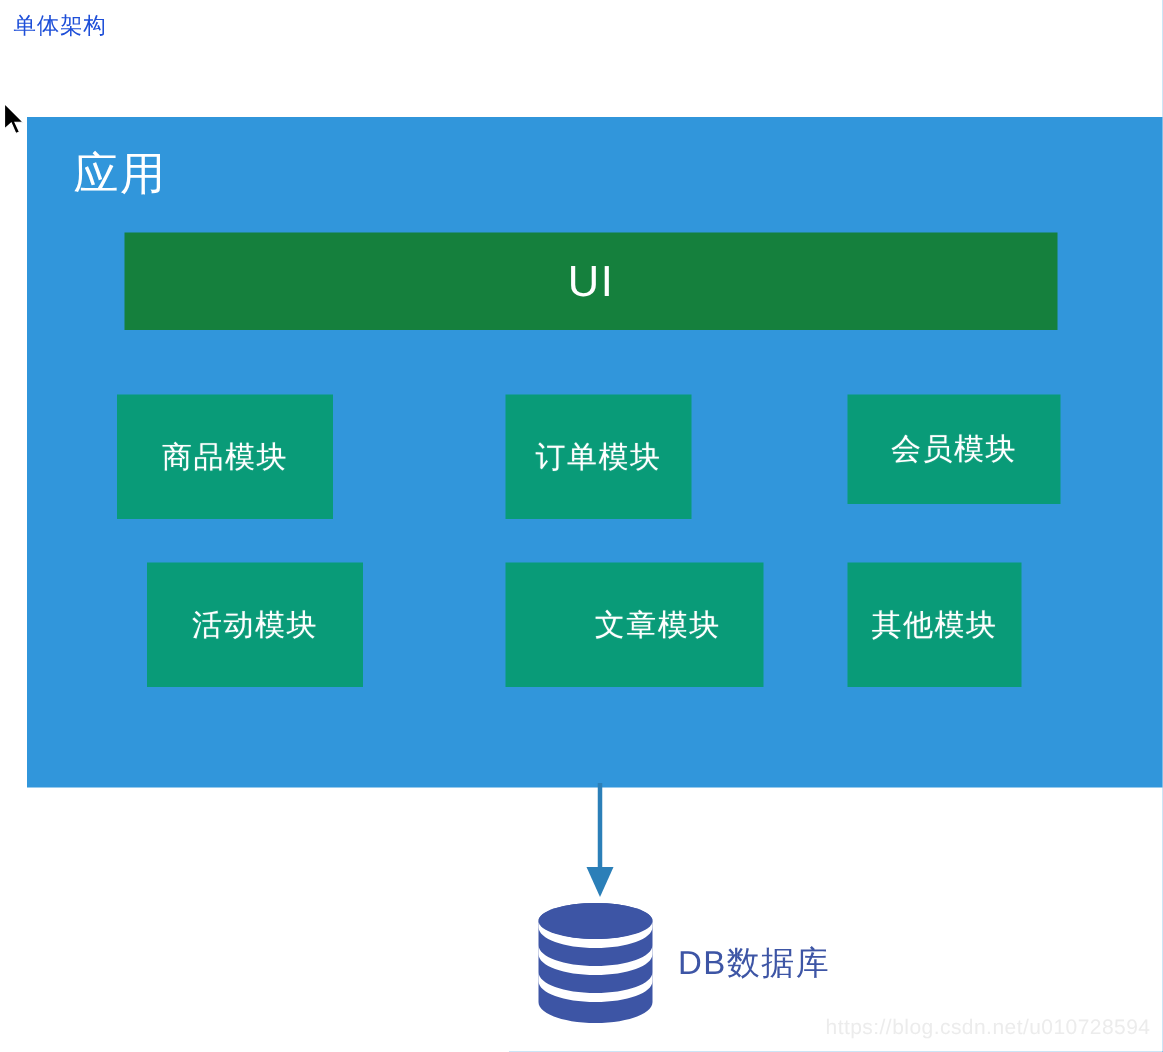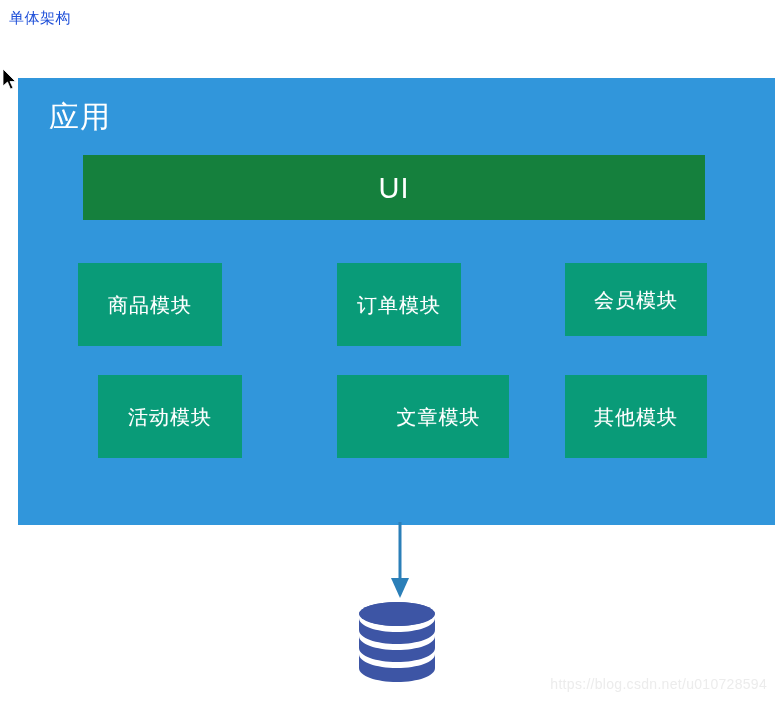--- a/index.html
+++ b/index.html
@@ -89,21 +89,21 @@
     text-shadow: 0 0 1px rgba(255,255,255,0.35);
   }
 
   
   #module-0 { left: 60px;  top: 185px; width: 144px; height: 83px; }
   #module-1 { left: 319px; top: 185px; width: 124px; height: 83px; }
   #module-2 { left: 547px; top: 185px; width: 142px; height: 73px; }
   
   #module-3 { left: 60px;  top: 297px; width: 144px; height: 83px; margin-left: 20px; }
   #module-4 { left: 319px; top: 297px; width: 141px; height: 83px; padding-left: 31px; }
-  #module-5 { left: 547px; top: 297px; width: 142px; height: 83px; }
+  #module-5 { left: 547px; top: 297px; width: 116px; height: 83px; }
 
   
   #connector {
     position: absolute;
     left: 385px;
     top: 522px;
     width: 30px;
     height: 80px;
   }
 
@@ -210,20 +210,21 @@
 
       <ellipse cx="45" cy="18" rx="38" ry="12" fill="#3d55a5"></ellipse>
 
       <path d="M7,34 C7,42 24,48 45,48 C66,48 83,42 83,34 L83,40 C83,48 66,54 45,54 C24,54 7,48 7,40 Z" fill="#ffffff"></path>
       <path d="M7,52 C7,60 24,66 45,66 C66,66 83,60 83,52 L83,58 C83,66 66,72 45,72 C24,72 7,66 7,58 Z" fill="#ffffff"></path>
       <path d="M7,16 C7,24 24,30 45,30 C66,30 83,24 83,16 L83,22 C83,30 66,36 45,36 C24,36 7,30 7,22 Z" fill="#ffffff"></path>
 
       <ellipse cx="45" cy="18" rx="38" ry="12" fill="#3d55a5"></ellipse>
     </svg>
   </div>
+  <div id="db-label">DB数据库</div>
 </div>
 
 <div id="watermark">https://blog.csdn.net/u010728594</div>
 
 <div id="mouse-cursor">
   <svg width="16" height="24" viewBox="0 0 16 24" xmlns="http://www.w3.org/2000/svg">
     <polygon points="1,1 1,18 5.5,14 8.5,21 11,20 8,13.5 13.5,13.5" fill="#000000" stroke="#ffffff" stroke-width="0.8"></polygon>
   </svg>
 </div>
 

